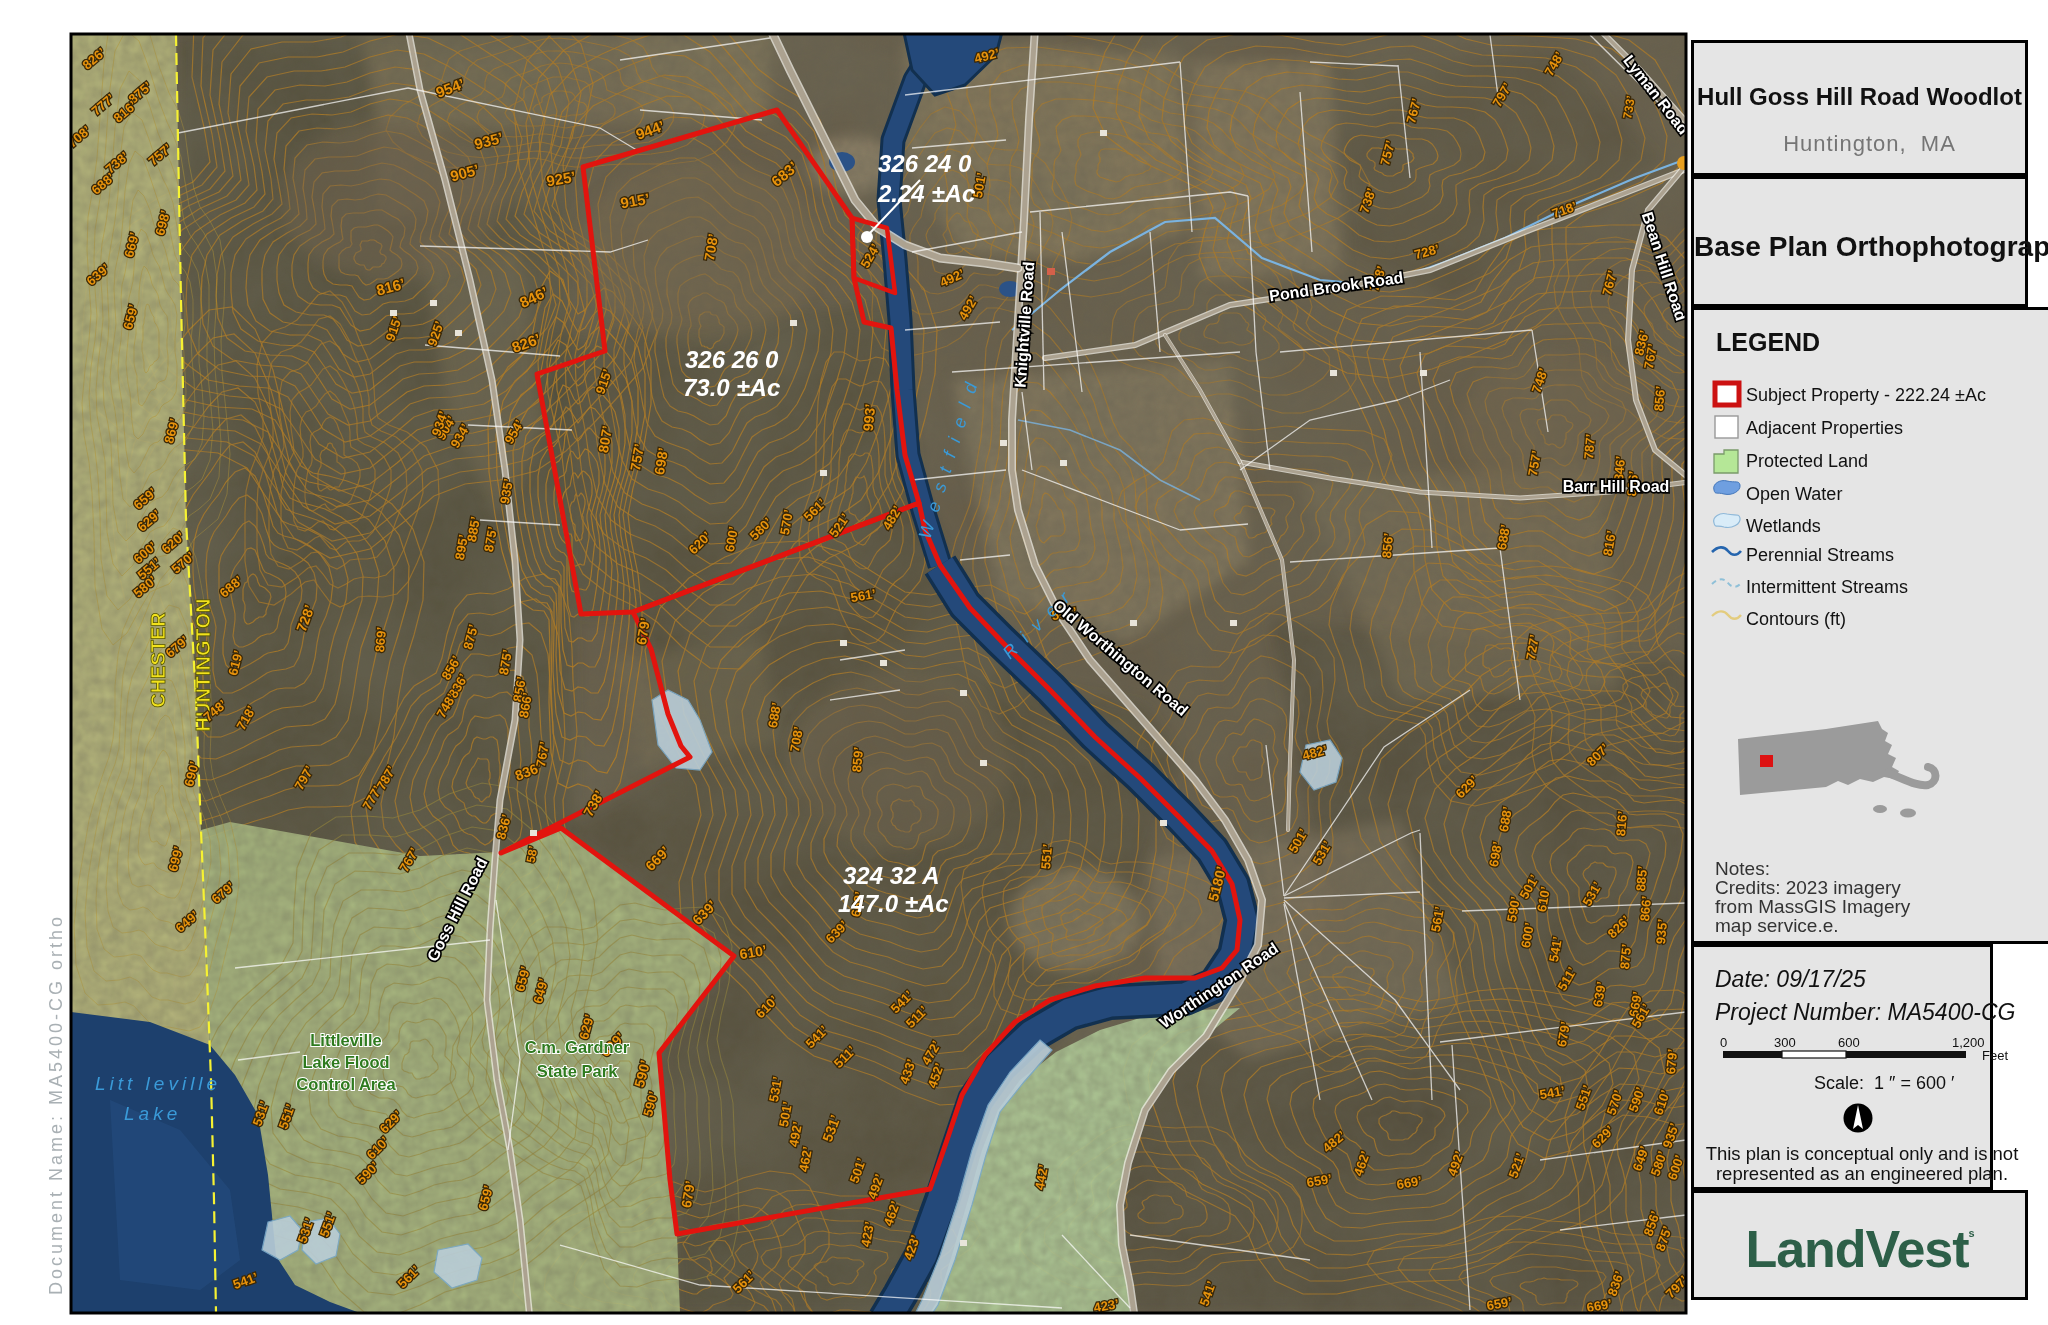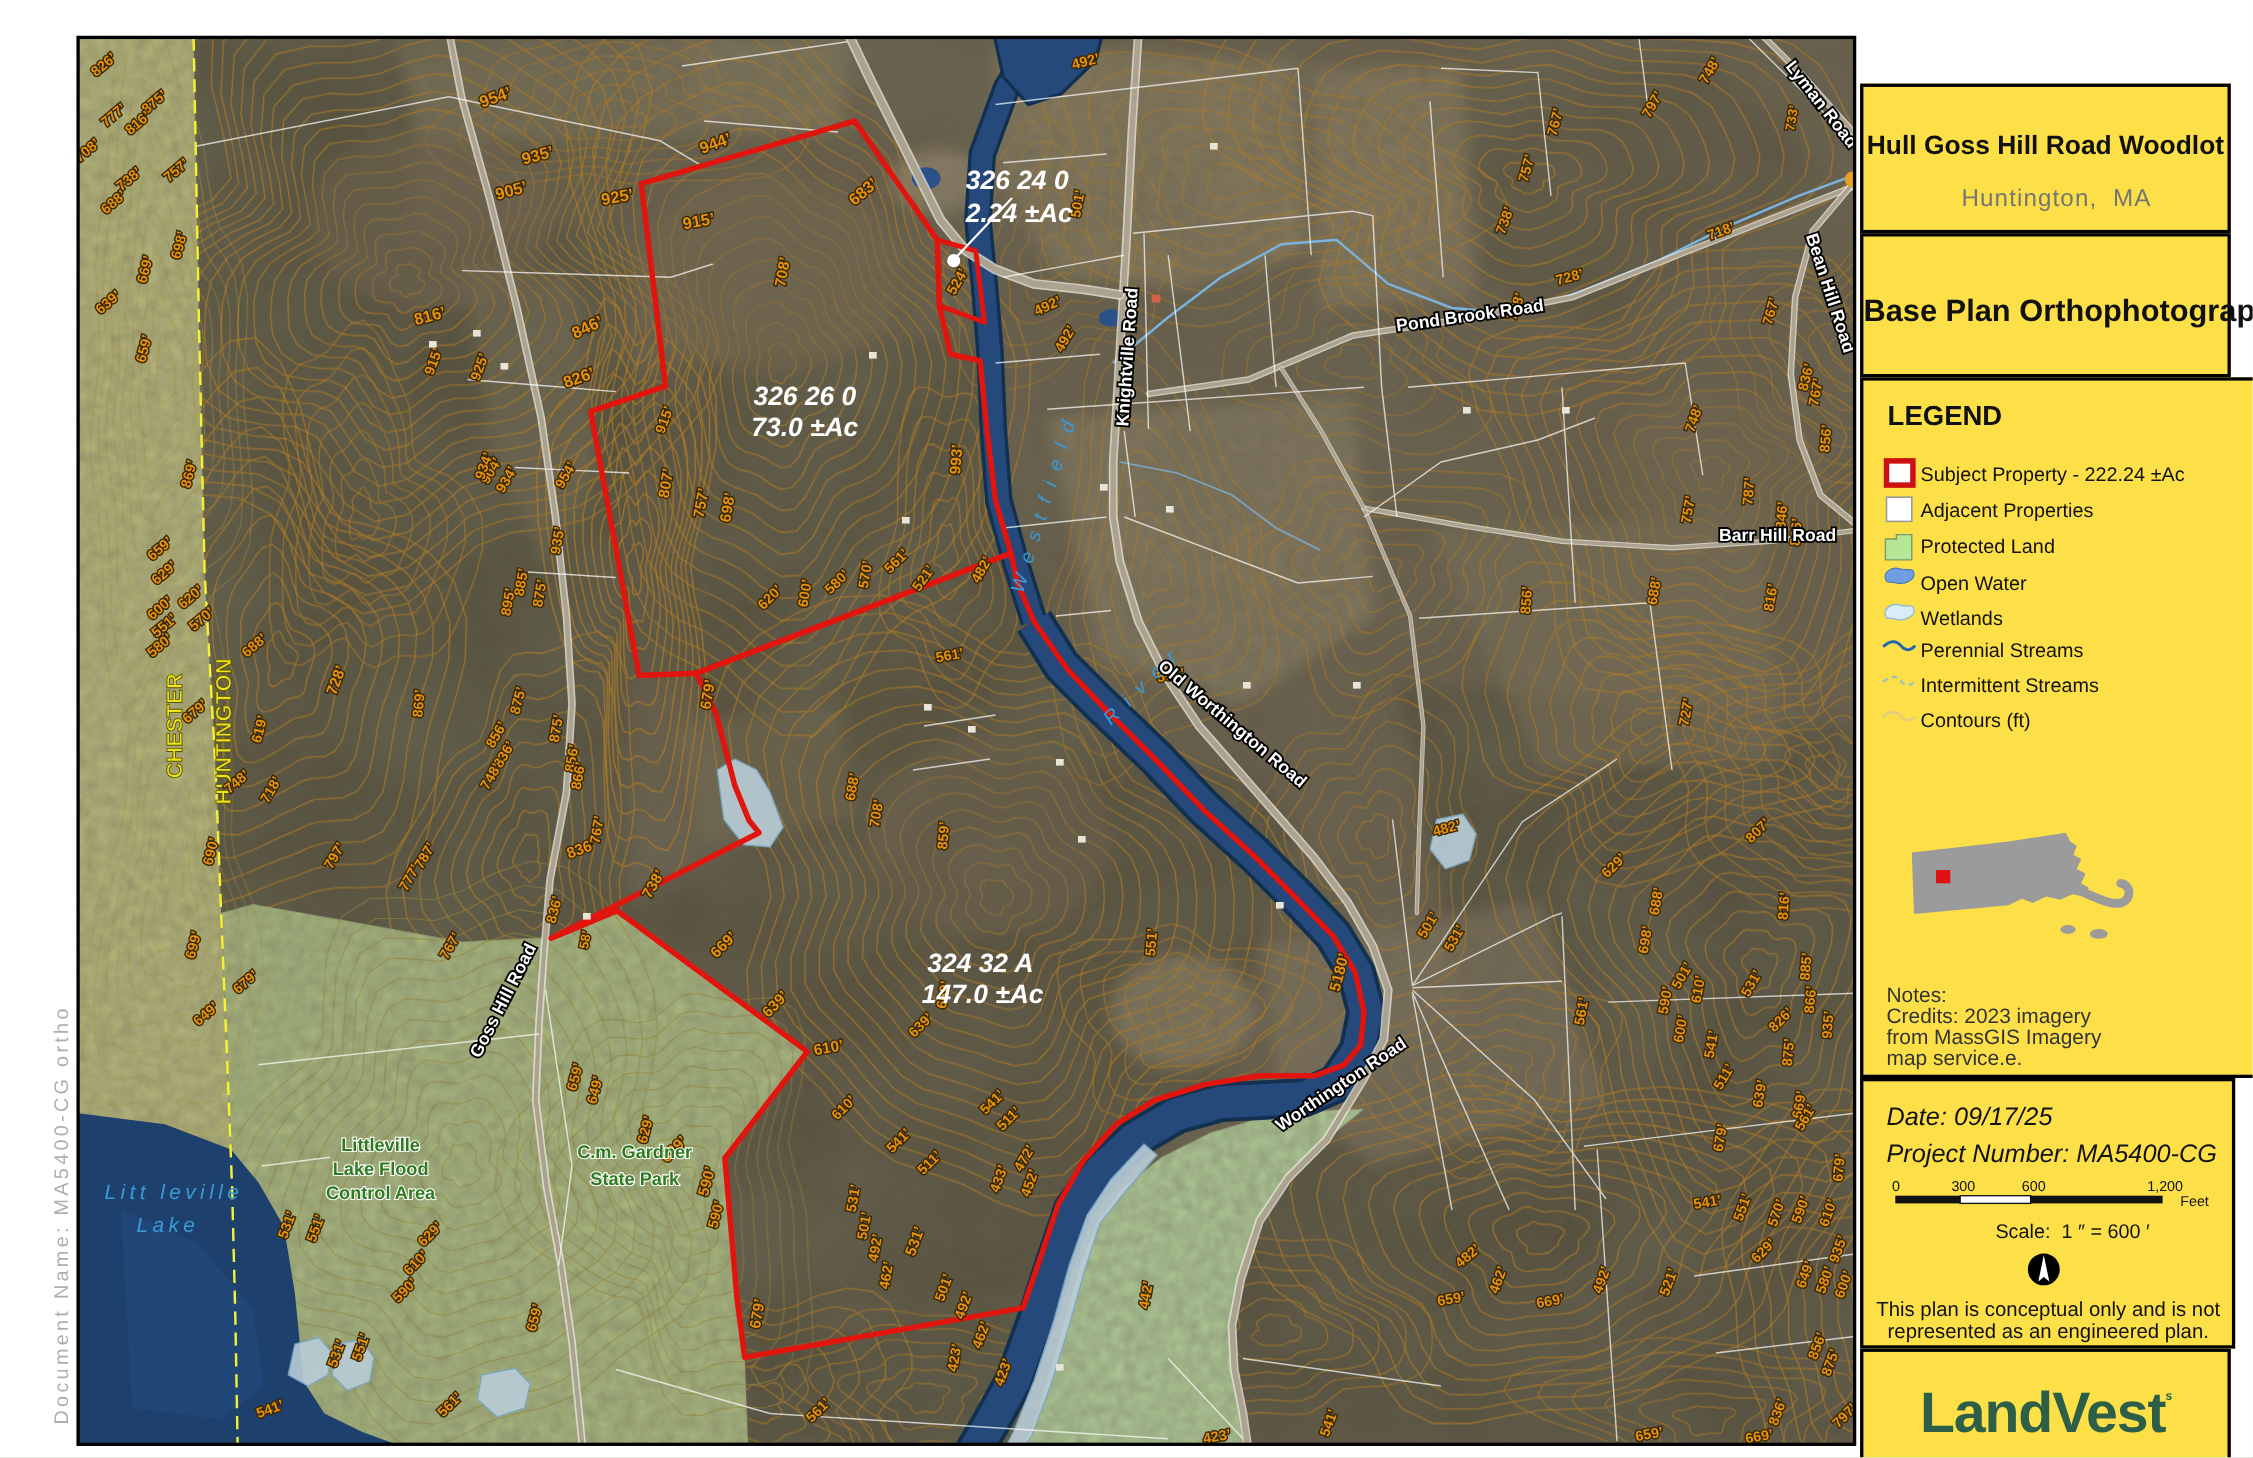--- a/index.html
+++ b/index.html
@@ -1,16 +1,16 @@
 <!DOCTYPE html>
 <html><head><meta charset="utf-8">
 <style>
   html,body {margin:0;padding:0;background:#ffffff;font-family:"Liberation Sans", sans-serif;}
   #page {position:relative;width:2048px;height:1325px;overflow:hidden;background:#ffffff;}
-  .box {position:absolute;background:#fde047;border:3px solid #000;box-sizing:border-box;margin-top:36px;}
+  .box {position:absolute;background:#e5e5e5;border:3px solid #000;box-sizing:border-box;}
 </style></head>
 <body>
 <div id="page">
 
 <div style="position:absolute;left:0;top:0;"><svg width="2048" height="1325" viewBox="0 0 2048 1325" xmlns="http://www.w3.org/2000/svg" font-family="Liberation Sans, sans-serif">
 <defs>
           <clipPath id="mapclip">
             <rect x="71" y="34" width="1615" height="1279"></rect>
           </clipPath>
           <filter id="soft" x="-20%" y="-20%" width="140%" height="140%">
@@ -849,21 +849,21 @@
     </g>
     <g fill="#333" font-size="19">
       <text x="21" y="565">Notes:</text>
       <text x="21" y="584">Credits: 2023 imagery</text>
       <text x="21" y="603">from MassGIS Imagery</text>
       <text x="21" y="622">map service.e.</text>
     </g>
   </svg>
 </div>
 
-<div class="box" style="left:1691px;top:944px;width:341px;height:246px;">
+<div class="box" style="left:1691px;top:944px;width:302px;height:246px;">
   <svg width="337" height="246" style="position:absolute;left:0;top:0;" font-family="Liberation Sans, sans-serif">
 
     <text x="21" y="40" font-size="23" font-style="italic" fill="#111">Date: 09/17/25</text>
 
     <text x="21" y="73" font-size="23" font-style="italic" fill="#111">Project Number: MA5400-CG</text>
 
     <g font-size="13" fill="#111">
       <text x="26" y="100">0</text>
       <text x="80" y="100">300</text>
       <text x="144" y="100">600</text>

